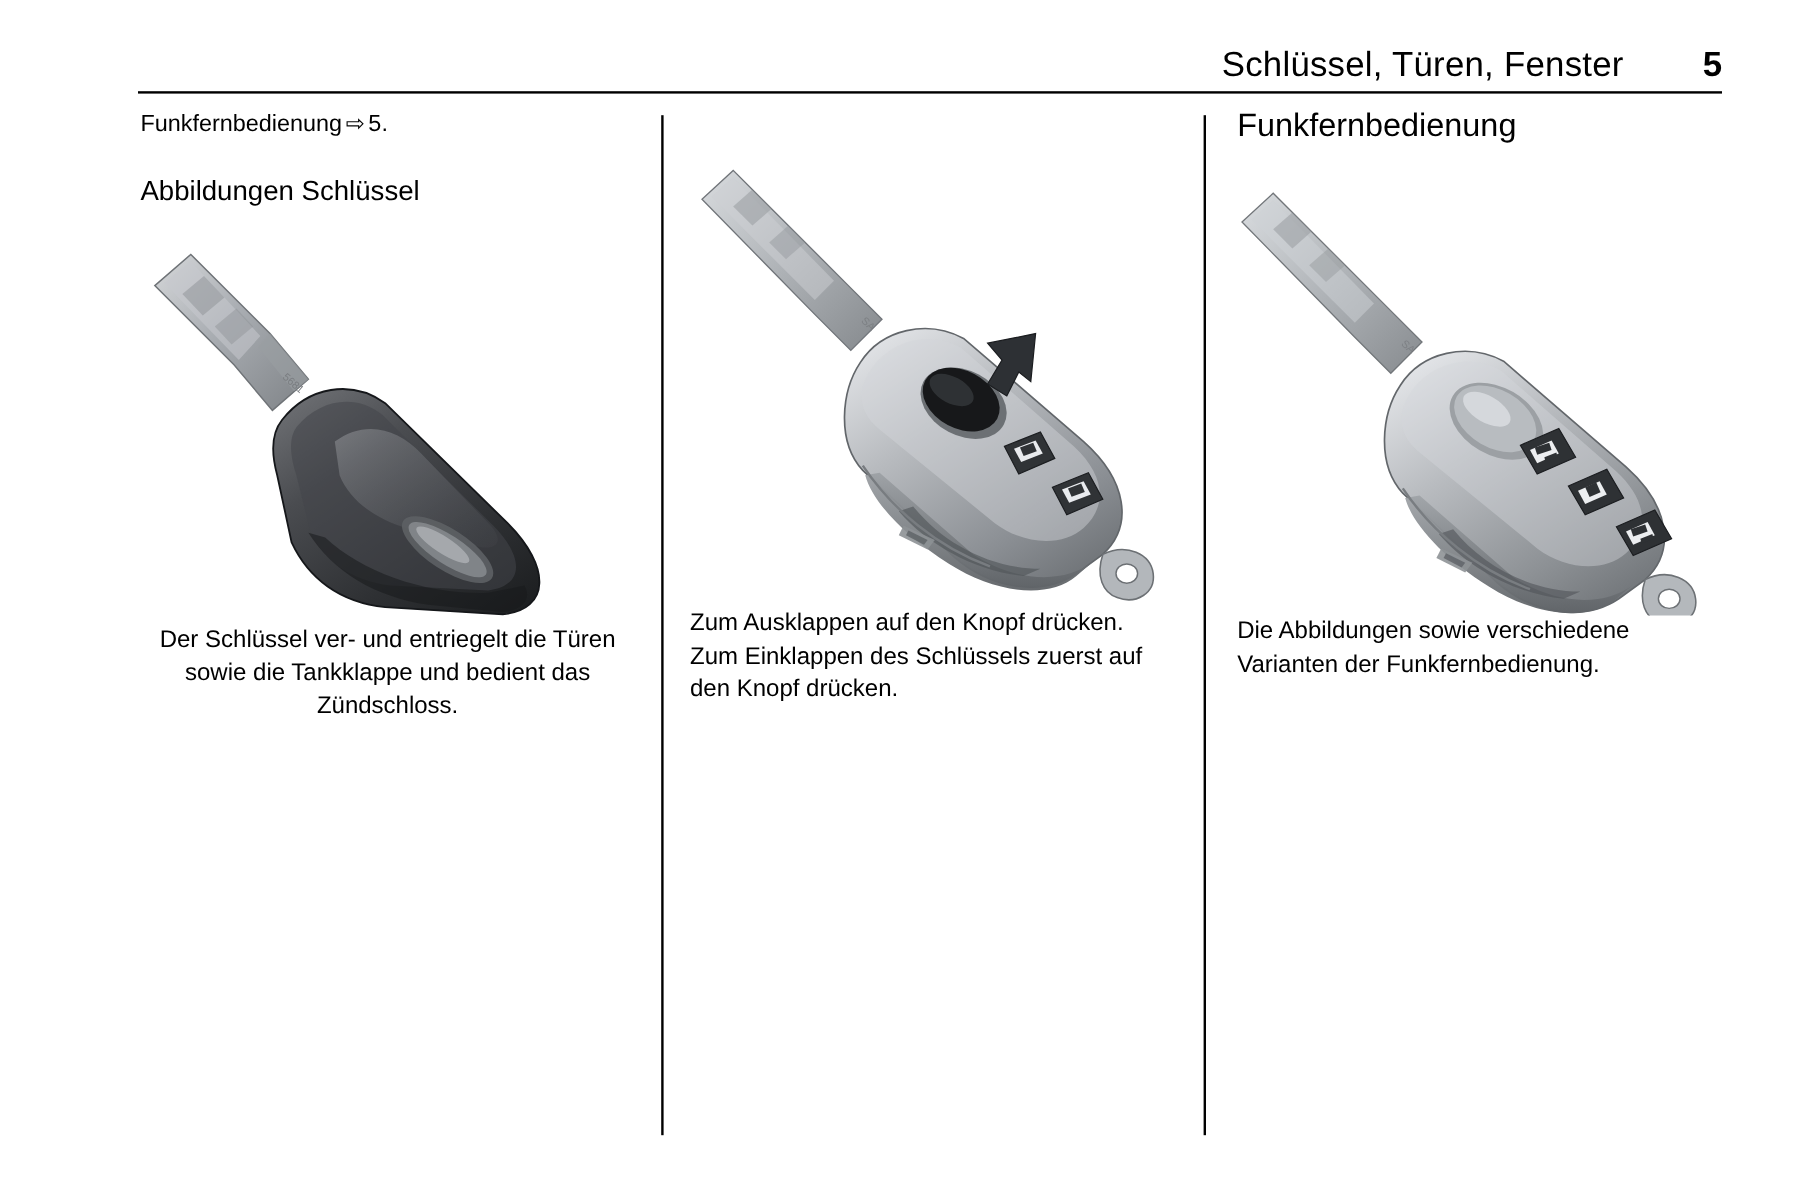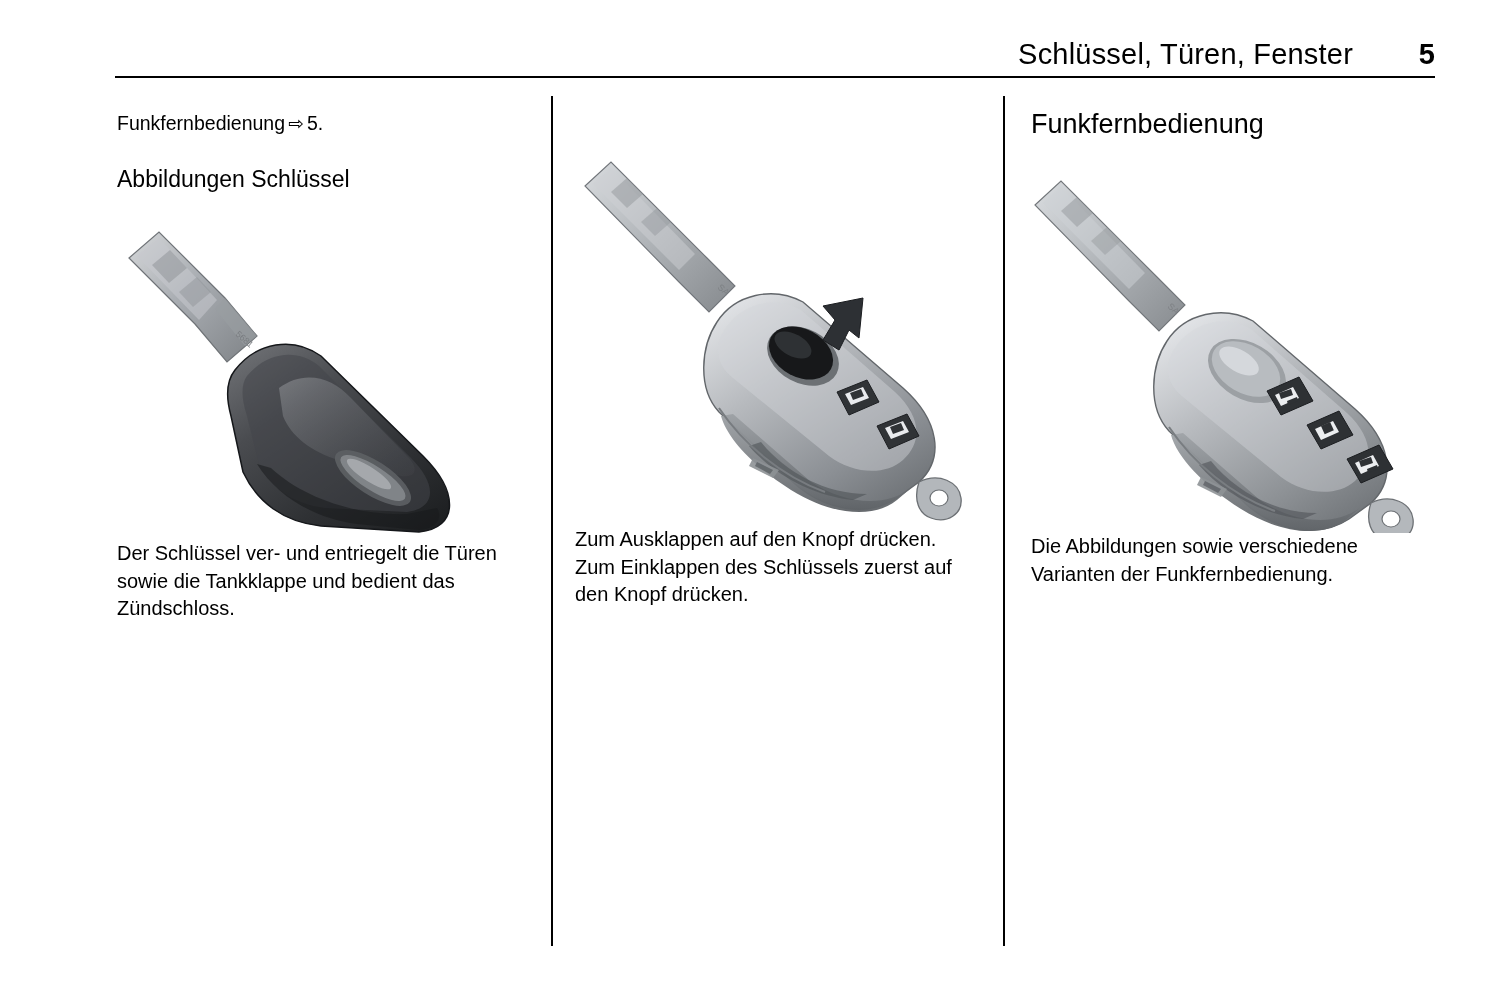--- a/index.html
+++ b/index.html
@@ -58,21 +58,21 @@
     width: 2px;
     height: 850px;
     background: #000;
   }
   .col-rule.r1 { left: 551px; }
   .col-rule.r2 { left: 1003px; }
 
   
   .col {
     position: absolute;
-    top: 104px;
+    top: 84px;
   }
   .col1 { left: 117px; width: 412px; }
   .col2 { left: 575px; width: 400px; }
   .col3 { left: 1031px; width: 404px; }
 
   .xref-line {
     font-size: 19.5px;
     line-height: 26px;
     margin: 0 0 0 0;
     padding-top: 6px;
@@ -110,21 +110,21 @@
   .fig {
     position: relative;
   }
   .fig svg { display: block; }
 
   
   .fig1 { margin-top: 16px; margin-left: -10px; }
   .fig2 { margin-top: 22px; margin-left: -8px; }
   .fig3 { margin-top: 22px; margin-left: -10px; }
 
-  .cap1 { margin-top: 44px; }
+  .cap1 { margin-top: 44px; text-align: center; }
   .cap2 { margin-top: 28px; }
   .cap3 { margin-top: 18px; }
 </style>
 </head>
 <body>
 
 <div class="page">
 
   <div class="header">
     <div class="header-title">Schlüssel, Türen, Fenster</div>

